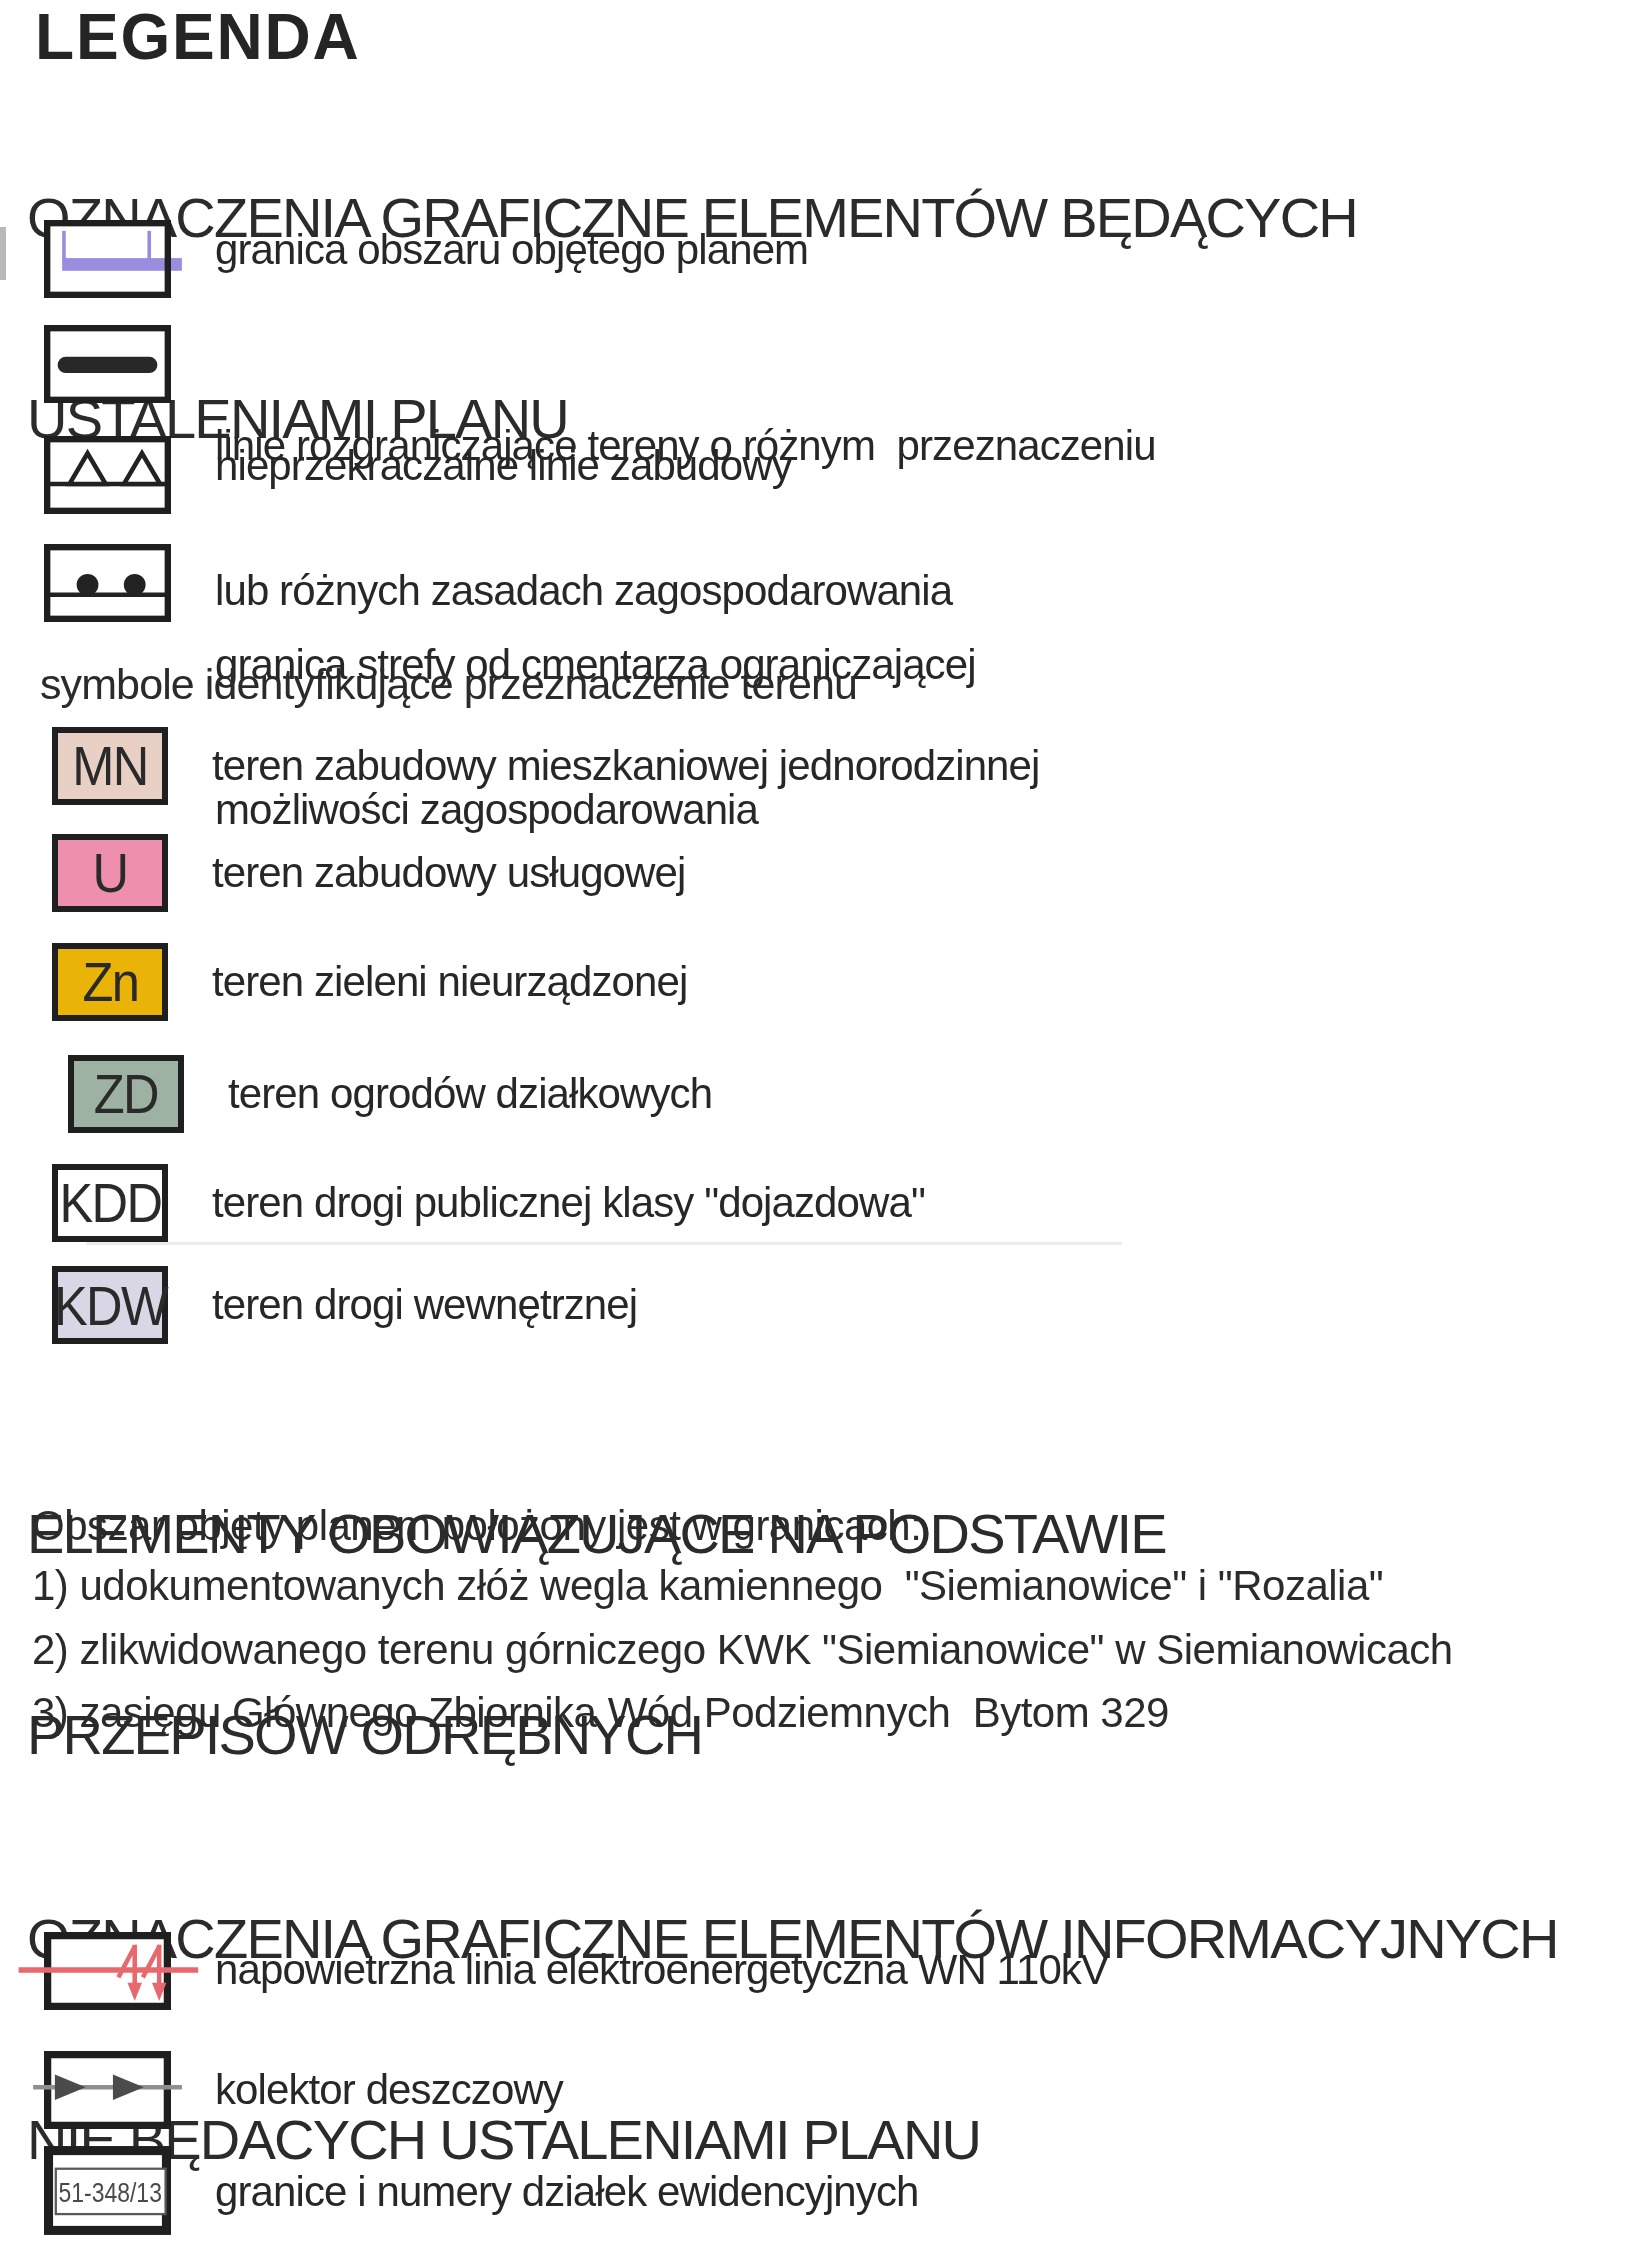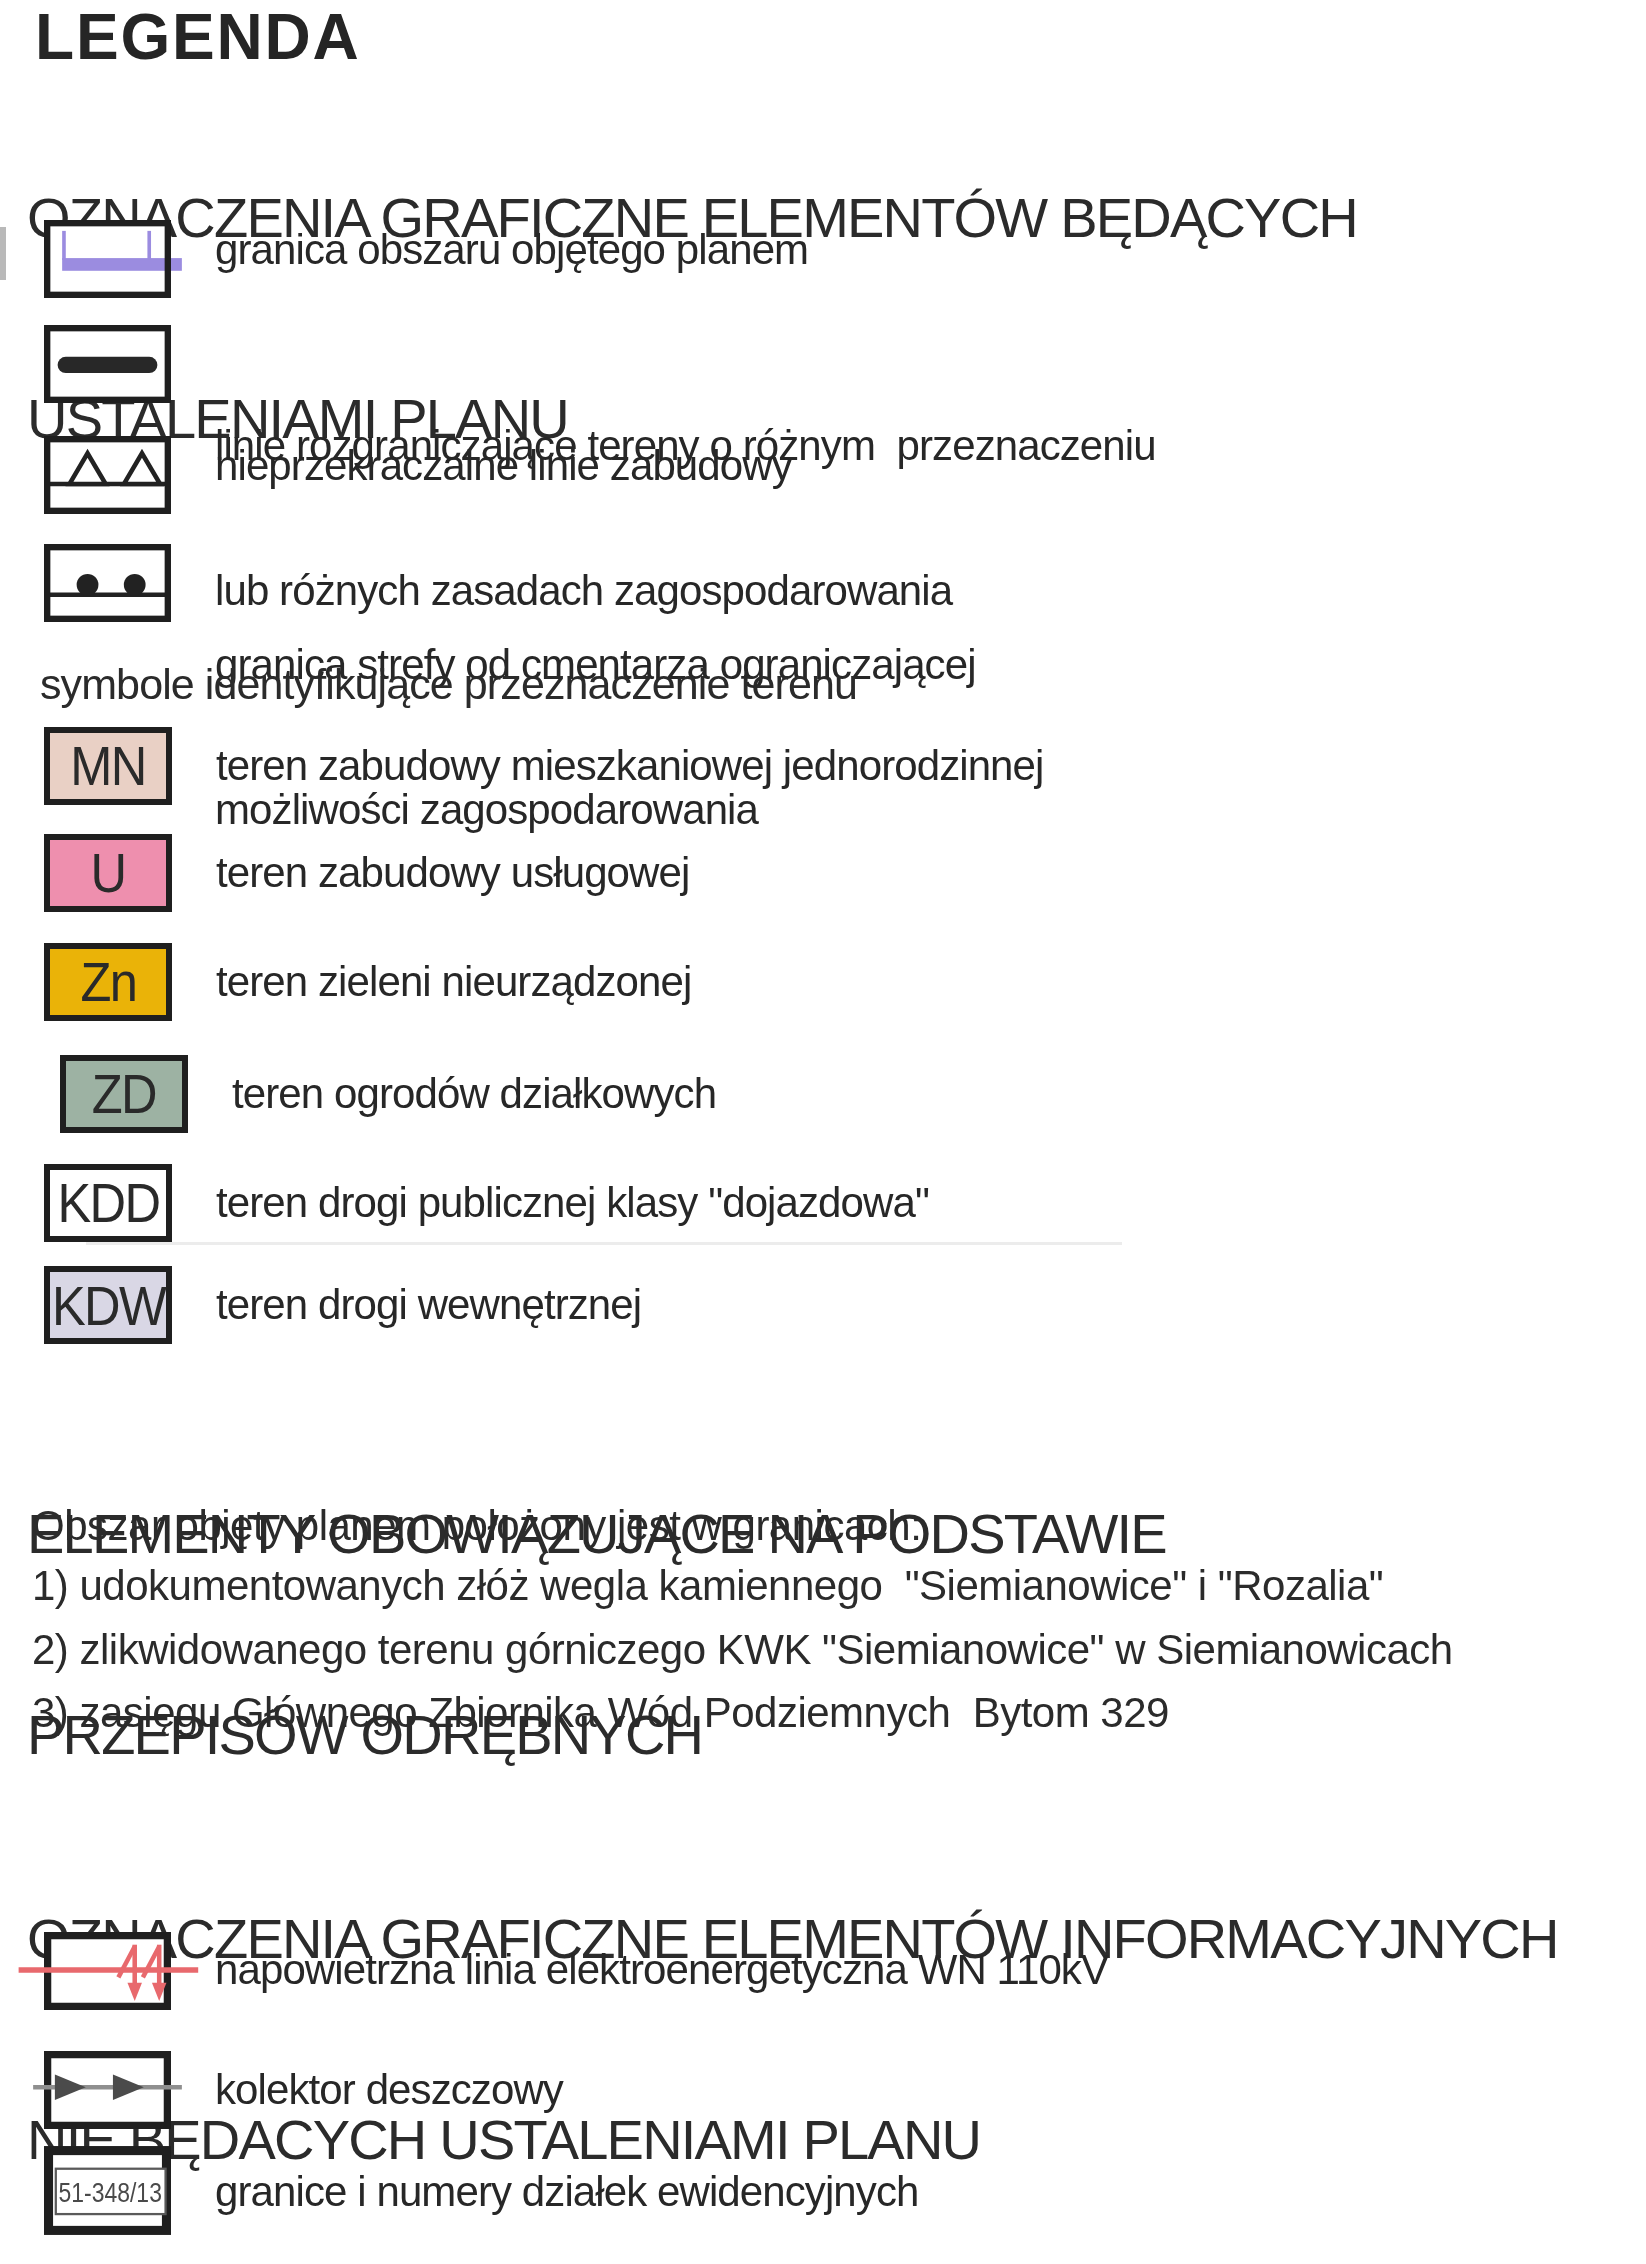--- a/index.html
+++ b/index.html
@@ -23,22 +23,22 @@
     position:absolute; left:40px;
     font-size:43px; letter-spacing:-0.9px; color:#2b2b2b; white-space:pre;
   }
   .para{
     position:absolute; left:32px;
     font-size:42px; letter-spacing:-0.5px; color:#2b2b2b; white-space:pre;
   }
   .row{ position:absolute; left:44px; display:flex; }
   .sym{ flex:none; }
   .zonebox{
-    flex:none; width:128px; height:78px; box-sizing:border-box;
-    border:6.4px solid #1f1f1f; display:flex; align-items:center; justify-content:center;
+    flex:none; width:116px; height:78px; box-sizing:border-box;
+    border:6.4px solid #1f1f1f; display:flex; align-items:center; justify-content:center;margin-left:8px;
   }
   .zonebox span{
     font-size:55px; color:#2a2a2a; transform:scaleX(0.92); letter-spacing:-1.8px;
   }
   .lbl{
     margin-left:44px; font-size:42px; letter-spacing:-0.9px; color:#272727;
     white-space:pre;
   }
   .lbl .line{ line-height:49px; }
   .pt2{ padding-top:0px; }

